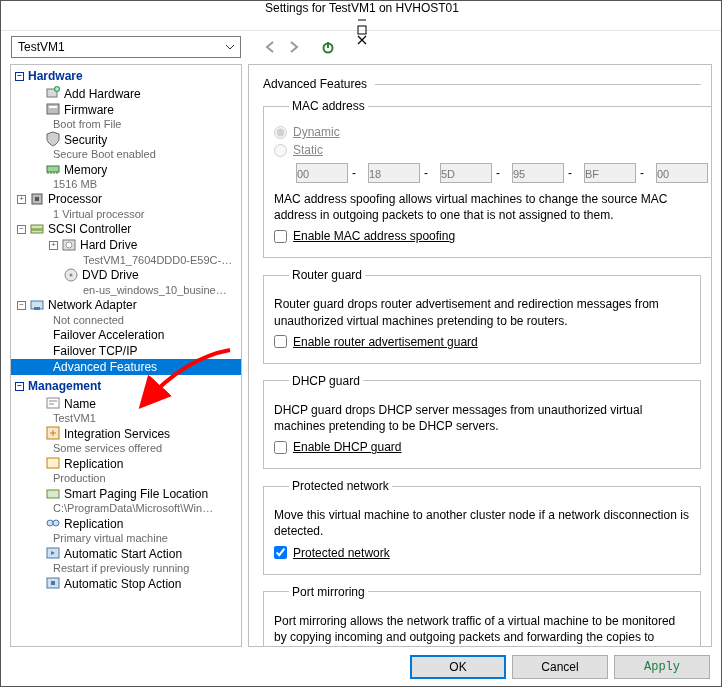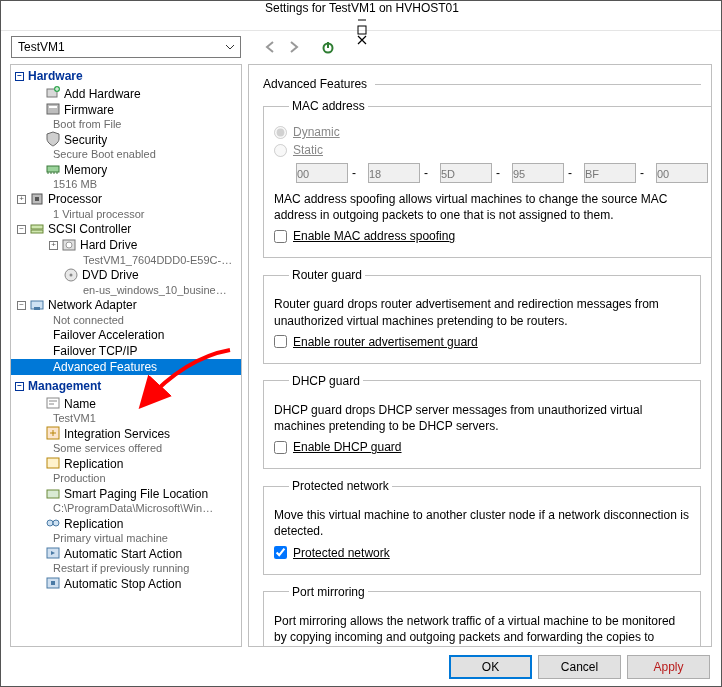--- a/index.html
+++ b/index.html
@@ -104,25 +104,25 @@
     width:52px; height:20px; border:1px solid #b0b0b0; background:#f0f0f0;
     text-align:left; line-height:20px; color:#777; font-size:11px;margin-left:8px;
   }
   .desc { color:#000; margin:6px 0; line-height:1.35; }
 
   
   .buttons {
     position:absolute; bottom:8px; right:12px; display:flex; gap:6px;
   }
   .btn {
-    width:83px; height:24px; border:1px solid #adadad; background:#e1e1e1;
+    width:96px; height:24px; border:1px solid #adadad; background:#e1e1e1;
     font:inherit; cursor:default;
   }
   .btn.primary { border:2px solid #0078d7; background:#e1e1e1; }
-  .btn.disabled { color:#b91c1c; }
+  .btn.disabled { color:#15803d;font-family:Liberation Mono, monospace; }
 
   
   .arrow {
     position:absolute; pointer-events:none; z-index:50;
   }
 
   
   .right::-webkit-scrollbar { width:16px; }
   .right::-webkit-scrollbar-thumb { background:#c2c2c2; }
   .right::-webkit-scrollbar-track { background:#f0f0f0; }

